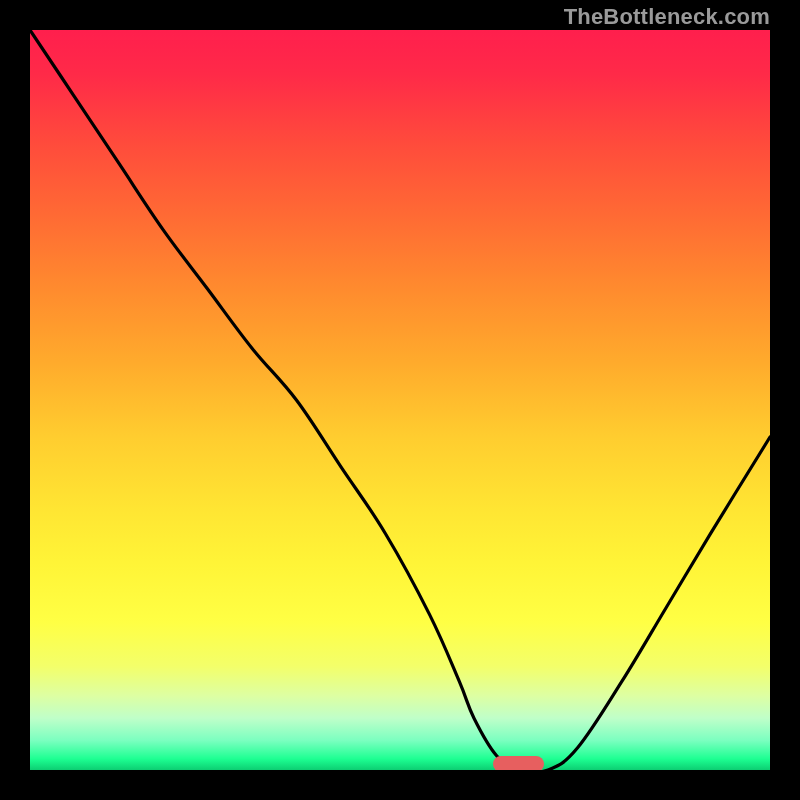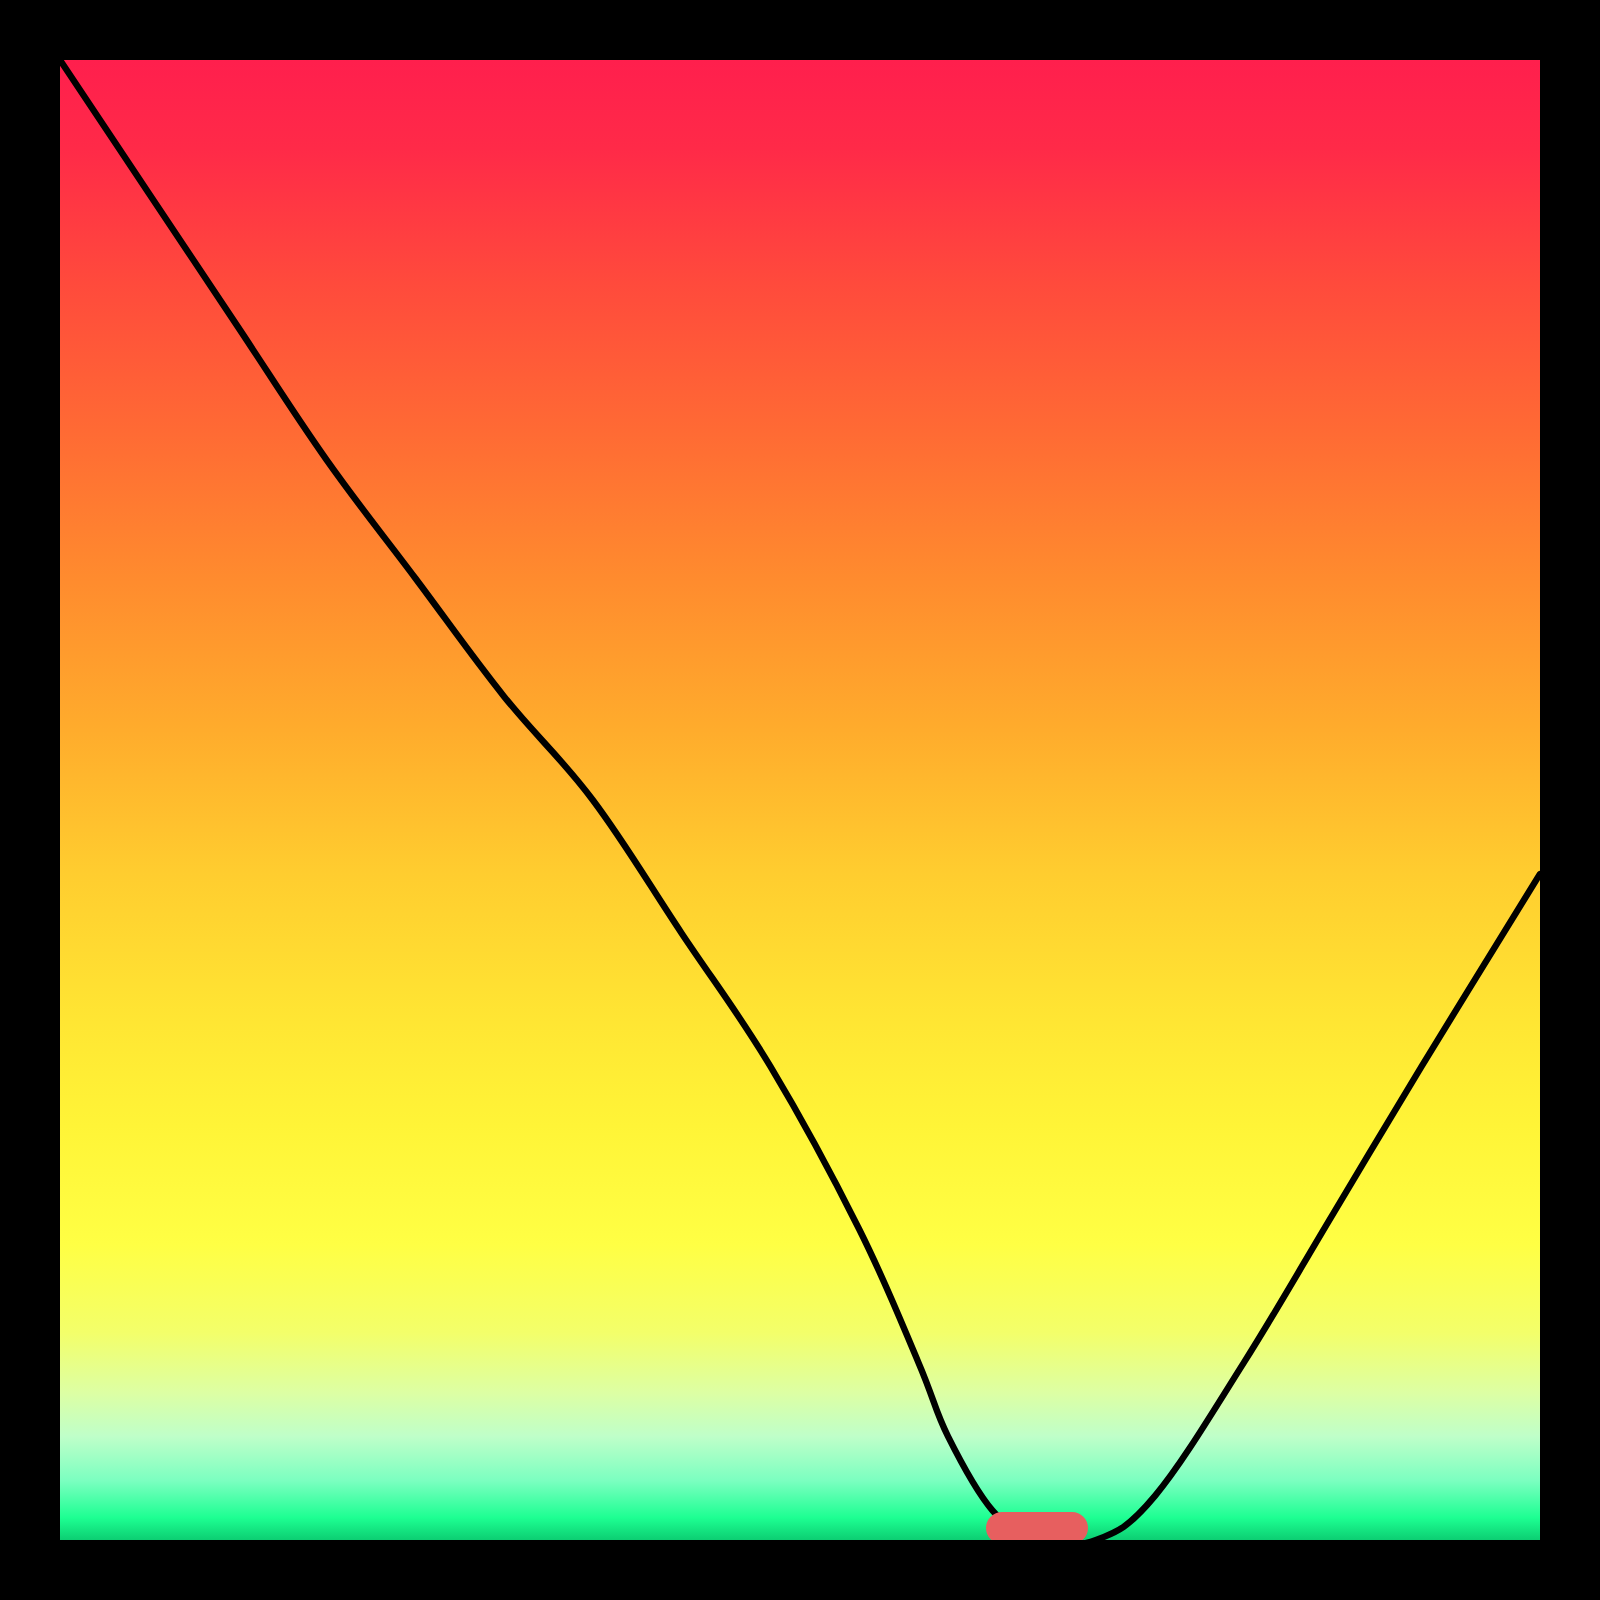--- a/index.html
+++ b/index.html
@@ -52,20 +52,21 @@
     position: absolute;
     border-radius: 10px;
     background: rgba(231, 95, 95, 1);
   }
 </style>
 </head>
 <body>
 
 <div class="chart-container">
 
+  <div class="watermark">TheBottleneck.com</div>
 
   <div class="plot-area">
     <svg class="gradient-bg" viewBox="0 0 740 740" preserveAspectRatio="none">
       <defs>
         <linearGradient id="bg-grad" x1="0" y1="0" x2="0" y2="1">
             <stop offset="0.00%" stop-color="#ff1f4d"></stop>
             <stop offset="6.00%" stop-color="#ff2a48"></stop>
             <stop offset="15.00%" stop-color="#ff4a3c"></stop>
             <stop offset="25.00%" stop-color="#ff6a34"></stop>
             <stop offset="35.00%" stop-color="#ff8b2e"></stop>

